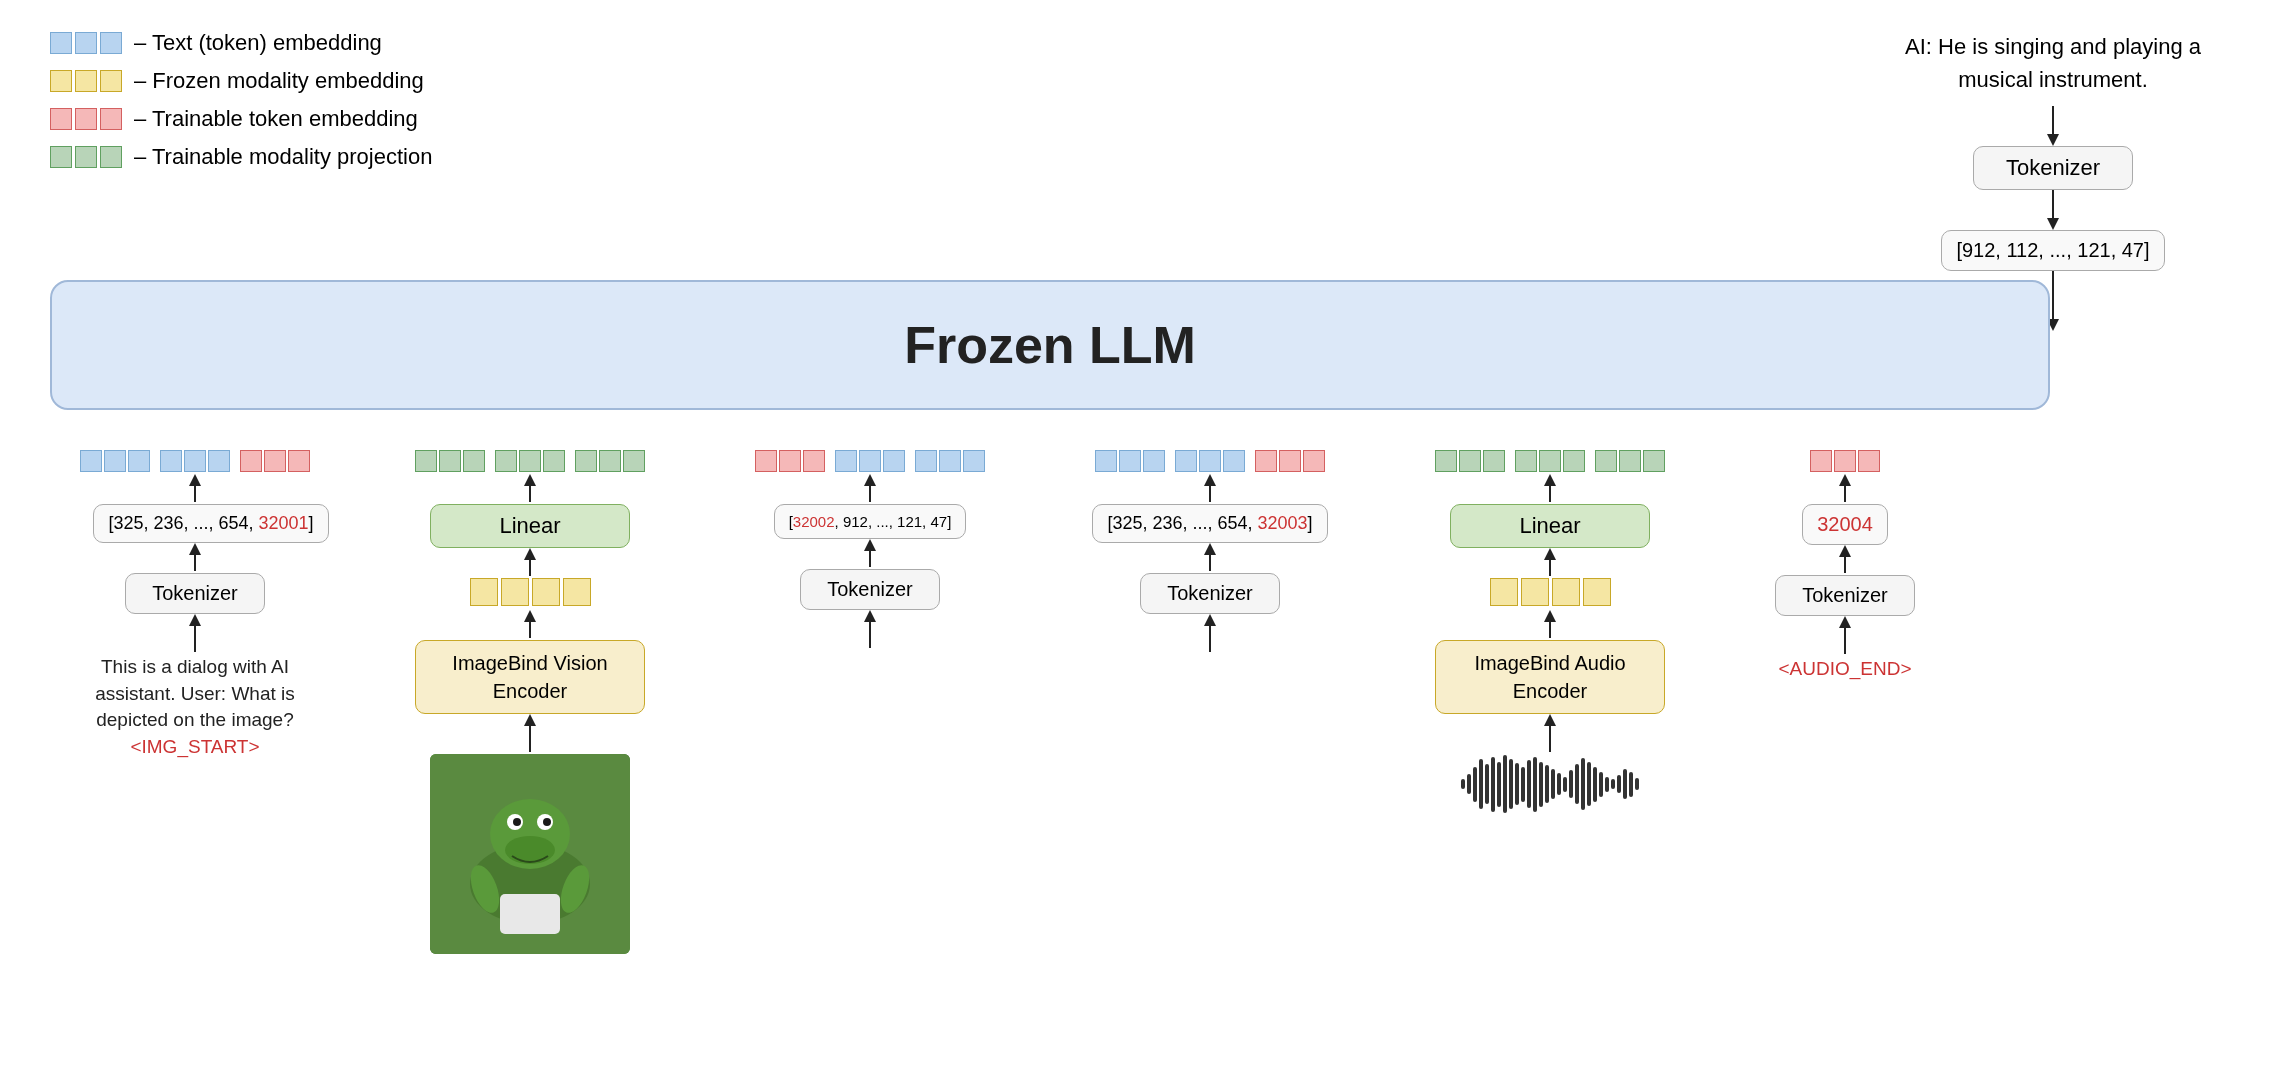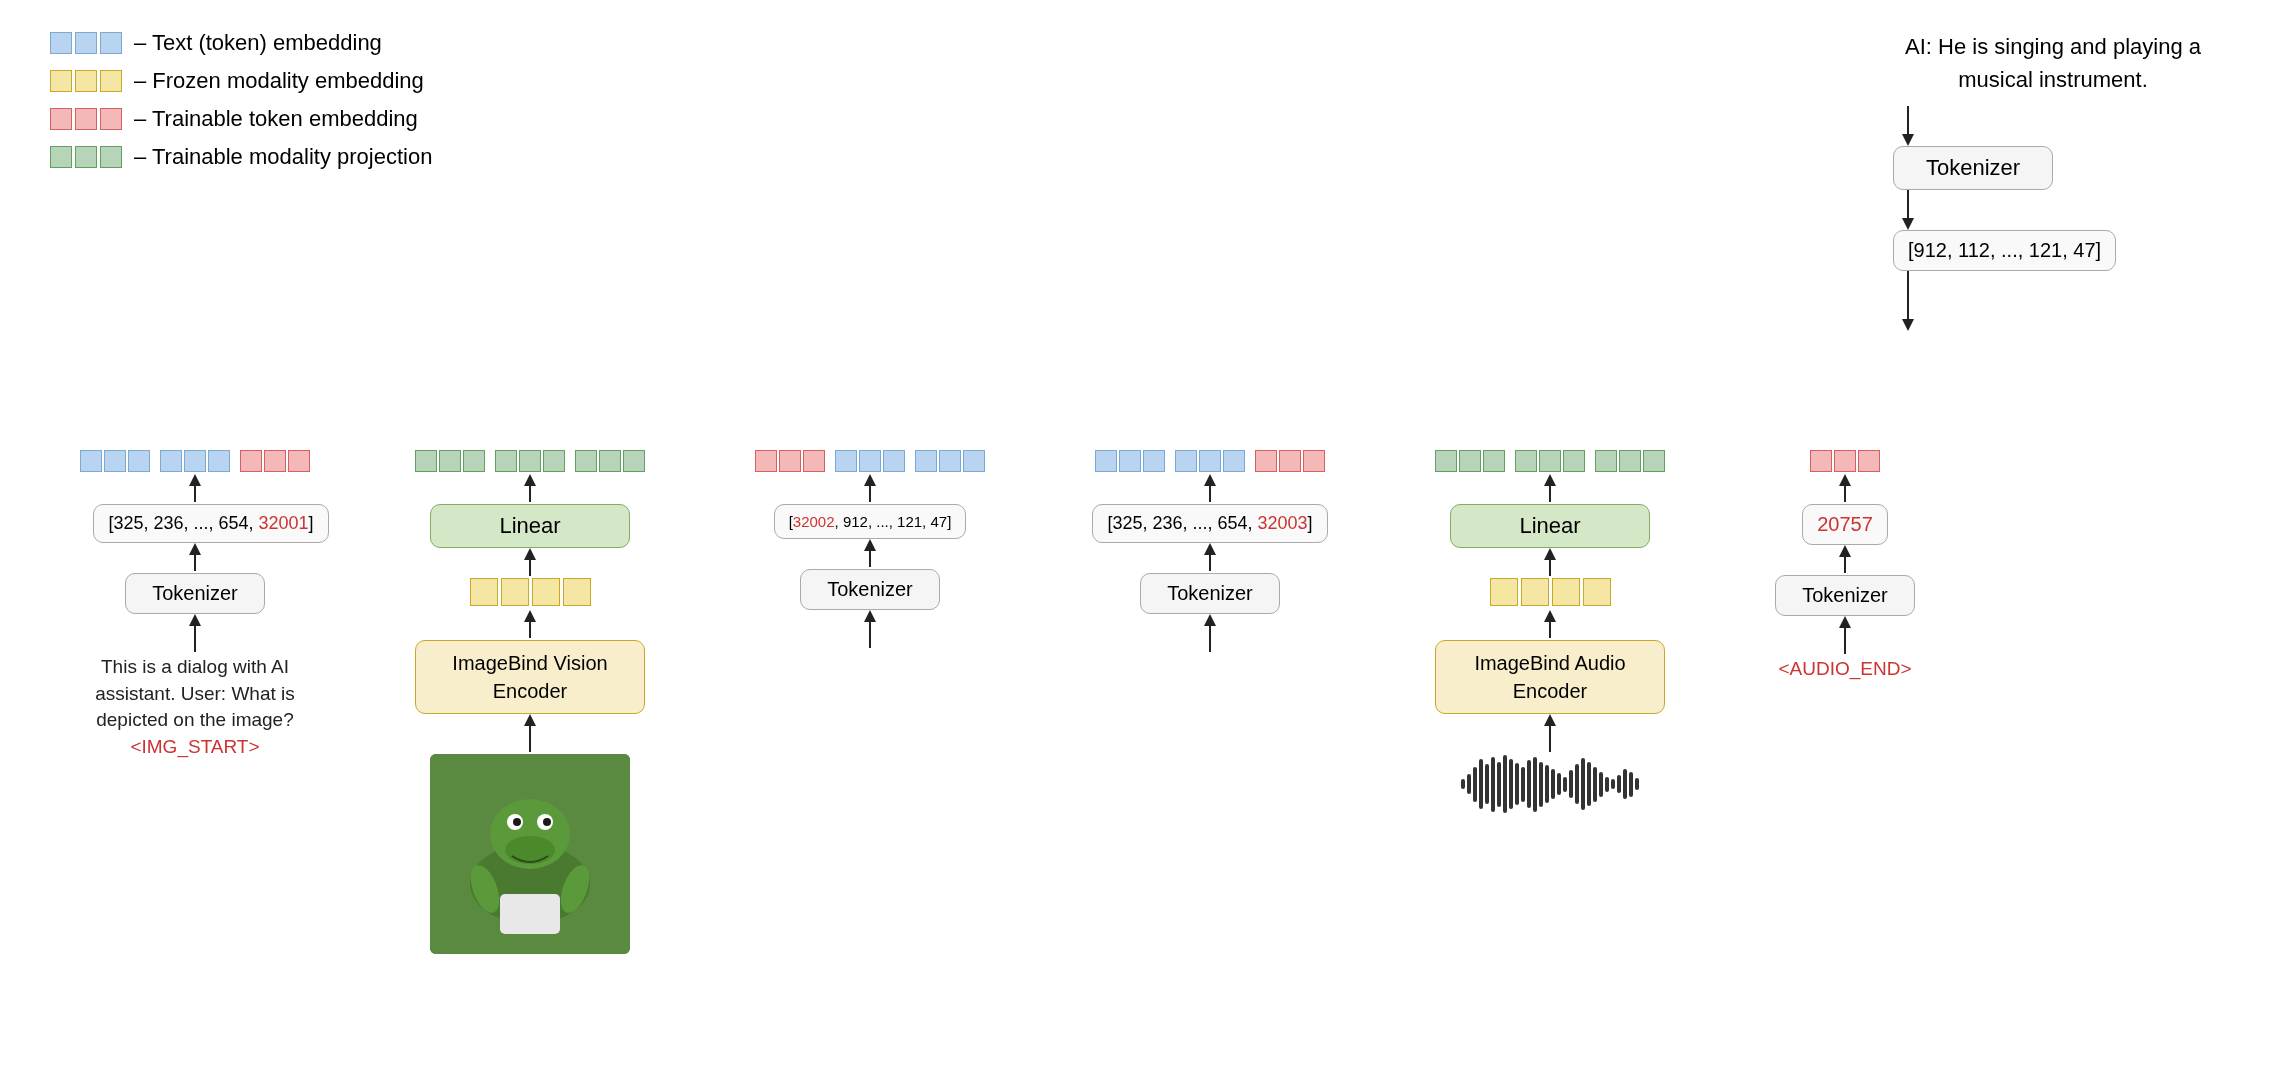--- a/index.html
+++ b/index.html
@@ -106,21 +106,21 @@
       white-space: nowrap;
     }
 
     
     .top-right {
       position: absolute;
       top: 30px;
       right: 80px;
       display: flex;
       flex-direction: column;
-      align-items: flex-start;
+      align-items: center;
       gap: 0;
     }
 
     .output-text {
       font-size: 22px;
       text-align: center;
       max-width: 320px;
       line-height: 1.5;
       margin-bottom: 10px;
     }
@@ -213,20 +213,23 @@
       <line x1="15" y1="0" x2="15" y2="32" stroke="#222" stroke-width="2"></line>
       <polygon points="15,40 9,28 21,28" fill="#222"></polygon>
     </svg>
     <div class="seq-box">[912, 112, ..., 121, 47]</div>
     <svg width="30" height="60">
       <line x1="15" y1="0" x2="15" y2="52" stroke="#222" stroke-width="2"></line>
       <polygon points="15,60 9,48 21,48" fill="#222"></polygon>
     </svg>
   </div>
 
+  <div class="frozen-llm">
+    <span>Frozen LLM</span>
+  </div>
 
   <svg class="arrows-svg">
     
     
   </svg>
 
   <div style="position:absolute; top:450px; left:55px; display:flex; align-items:flex-start; gap:0;">
 
     <div style="display:flex;flex-direction:column;align-items:center;width:280px;">
 
@@ -541,21 +544,21 @@
           <div class="block block-red"></div>
         </div>
       </div>
 
       <svg width="80" height="30">
         <line x1="40" y1="28" x2="40" y2="8" stroke="#222" stroke-width="2"></line>
         <polygon points="40,0 34,12 46,12" fill="#222"></polygon>
       </svg>
 
       <div class="seq-box" style="font-size:20px;">
-        <span style="color:#cc3333">20757</span>
+        <span style="color:#cc3333">32004</span>
       </div>
 
       <svg width="40" height="30">
         <line x1="20" y1="28" x2="20" y2="8" stroke="#222" stroke-width="2"></line>
         <polygon points="20,0 14,12 26,12" fill="#222"></polygon>
       </svg>
 
       <div class="box" style="width:140px;">Tokenizer</div>
 
       <svg width="40" height="40">

